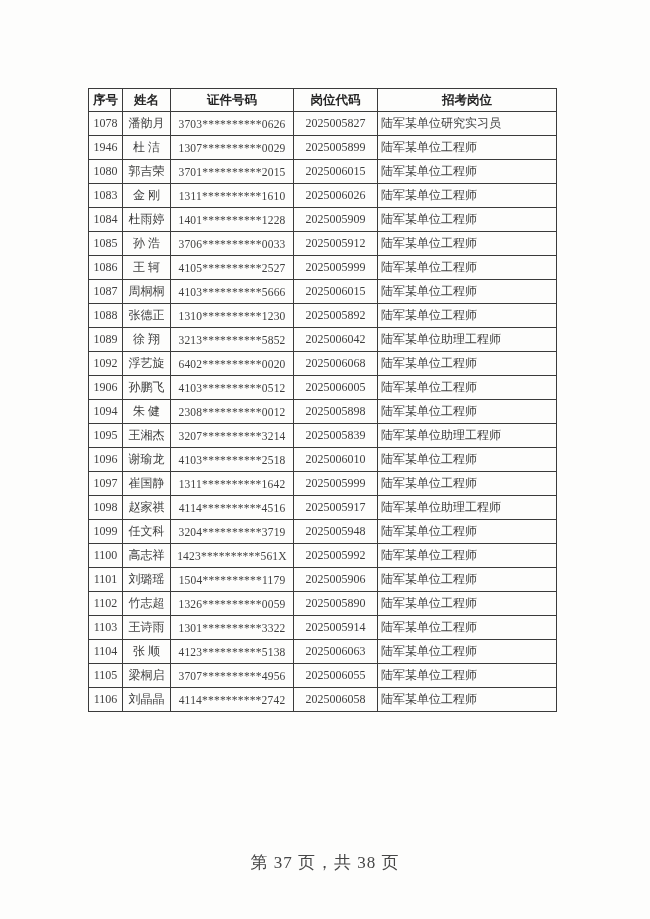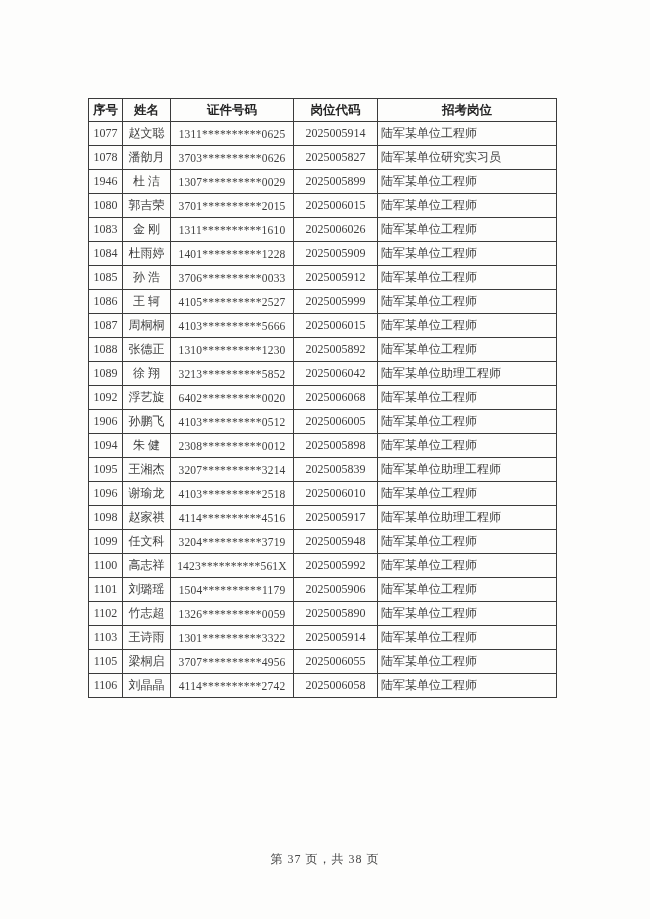--- a/index.html
+++ b/index.html
@@ -10,21 +10,21 @@
     width: 650px;
     height: 919px;
     position: relative;
     background: #fdfdfc;
     font-family: "Liberation Serif", "DejaVu Serif", serif;
     overflow: hidden;
   }
   .table-wrap {
     position: absolute;
     left: 88px;
-    top: 98px;
+    top: 88px;
   }
   table.roster {
     border-collapse: collapse;
     table-layout: fixed;
     width: 468px;
   }
   table.roster th, table.roster td {
     border: 1px solid #3b3b3b;
     overflow: hidden;
     white-space: nowrap;
@@ -50,21 +50,21 @@
   table.roster td.idnum {
     font-size: 11.5px;
     letter-spacing: 0.2px;
   }
   .footer {
     position: absolute;
     left: 0;
     top: 851px;
     width: 650px;
     text-align: center;
-    font-size: 12px;
+    font-size: 17px;
     color: #474747;
     letter-spacing: 1px;
   }
 </style>
 </head>
 <body>
 
 <div class="table-wrap">
   <table class="roster">
     <colgroup>
@@ -78,27 +78,20 @@
       <tr>
           <th>序号</th>
           <th>姓名</th>
           <th>证件号码</th>
           <th>岗位代码</th>
           <th>招考岗位</th>
         </tr>
     </thead>
     <tbody>
         <tr>
-          <td>1077</td>
-          <td>赵文聪</td>
-          <td class="idnum">1311**********0625</td>
-          <td>2025005914</td>
-          <td class="pos">陆军某单位工程师</td>
-        </tr>
-        <tr>
           <td>1078</td>
           <td>潘勏月</td>
           <td class="idnum">3703**********0626</td>
           <td>2025005827</td>
           <td class="pos">陆军某单位研究实习员</td>
         </tr>
         <tr>
           <td>1946</td>
           <td>杜 洁</td>
           <td class="idnum">1307**********0029</td>
@@ -190,20 +183,27 @@
           <td class="pos">陆军某单位助理工程师</td>
         </tr>
         <tr>
           <td>1096</td>
           <td>谢瑜龙</td>
           <td class="idnum">4103**********2518</td>
           <td>2025006010</td>
           <td class="pos">陆军某单位工程师</td>
         </tr>
         <tr>
+          <td>1097</td>
+          <td>崔国静</td>
+          <td class="idnum">1311**********1642</td>
+          <td>2025005999</td>
+          <td class="pos">陆军某单位工程师</td>
+        </tr>
+        <tr>
           <td>1098</td>
           <td>赵家祺</td>
           <td class="idnum">4114**********4516</td>
           <td>2025005917</td>
           <td class="pos">陆军某单位助理工程师</td>
         </tr>
         <tr>
           <td>1099</td>
           <td>任文科</td>
           <td class="idnum">3204**********3719</td>
@@ -229,20 +229,27 @@
           <td>竹志超</td>
           <td class="idnum">1326**********0059</td>
           <td>2025005890</td>
           <td class="pos">陆军某单位工程师</td>
         </tr>
         <tr>
           <td>1103</td>
           <td>王诗雨</td>
           <td class="idnum">1301**********3322</td>
           <td>2025005914</td>
+          <td class="pos">陆军某单位工程师</td>
+        </tr>
+        <tr>
+          <td>1104</td>
+          <td>张 顺</td>
+          <td class="idnum">4123**********5138</td>
+          <td>2025006063</td>
           <td class="pos">陆军某单位工程师</td>
         </tr>
         <tr>
           <td>1105</td>
           <td>梁桐启</td>
           <td class="idnum">3707**********4956</td>
           <td>2025006055</td>
           <td class="pos">陆军某单位工程师</td>
         </tr>
         <tr>

